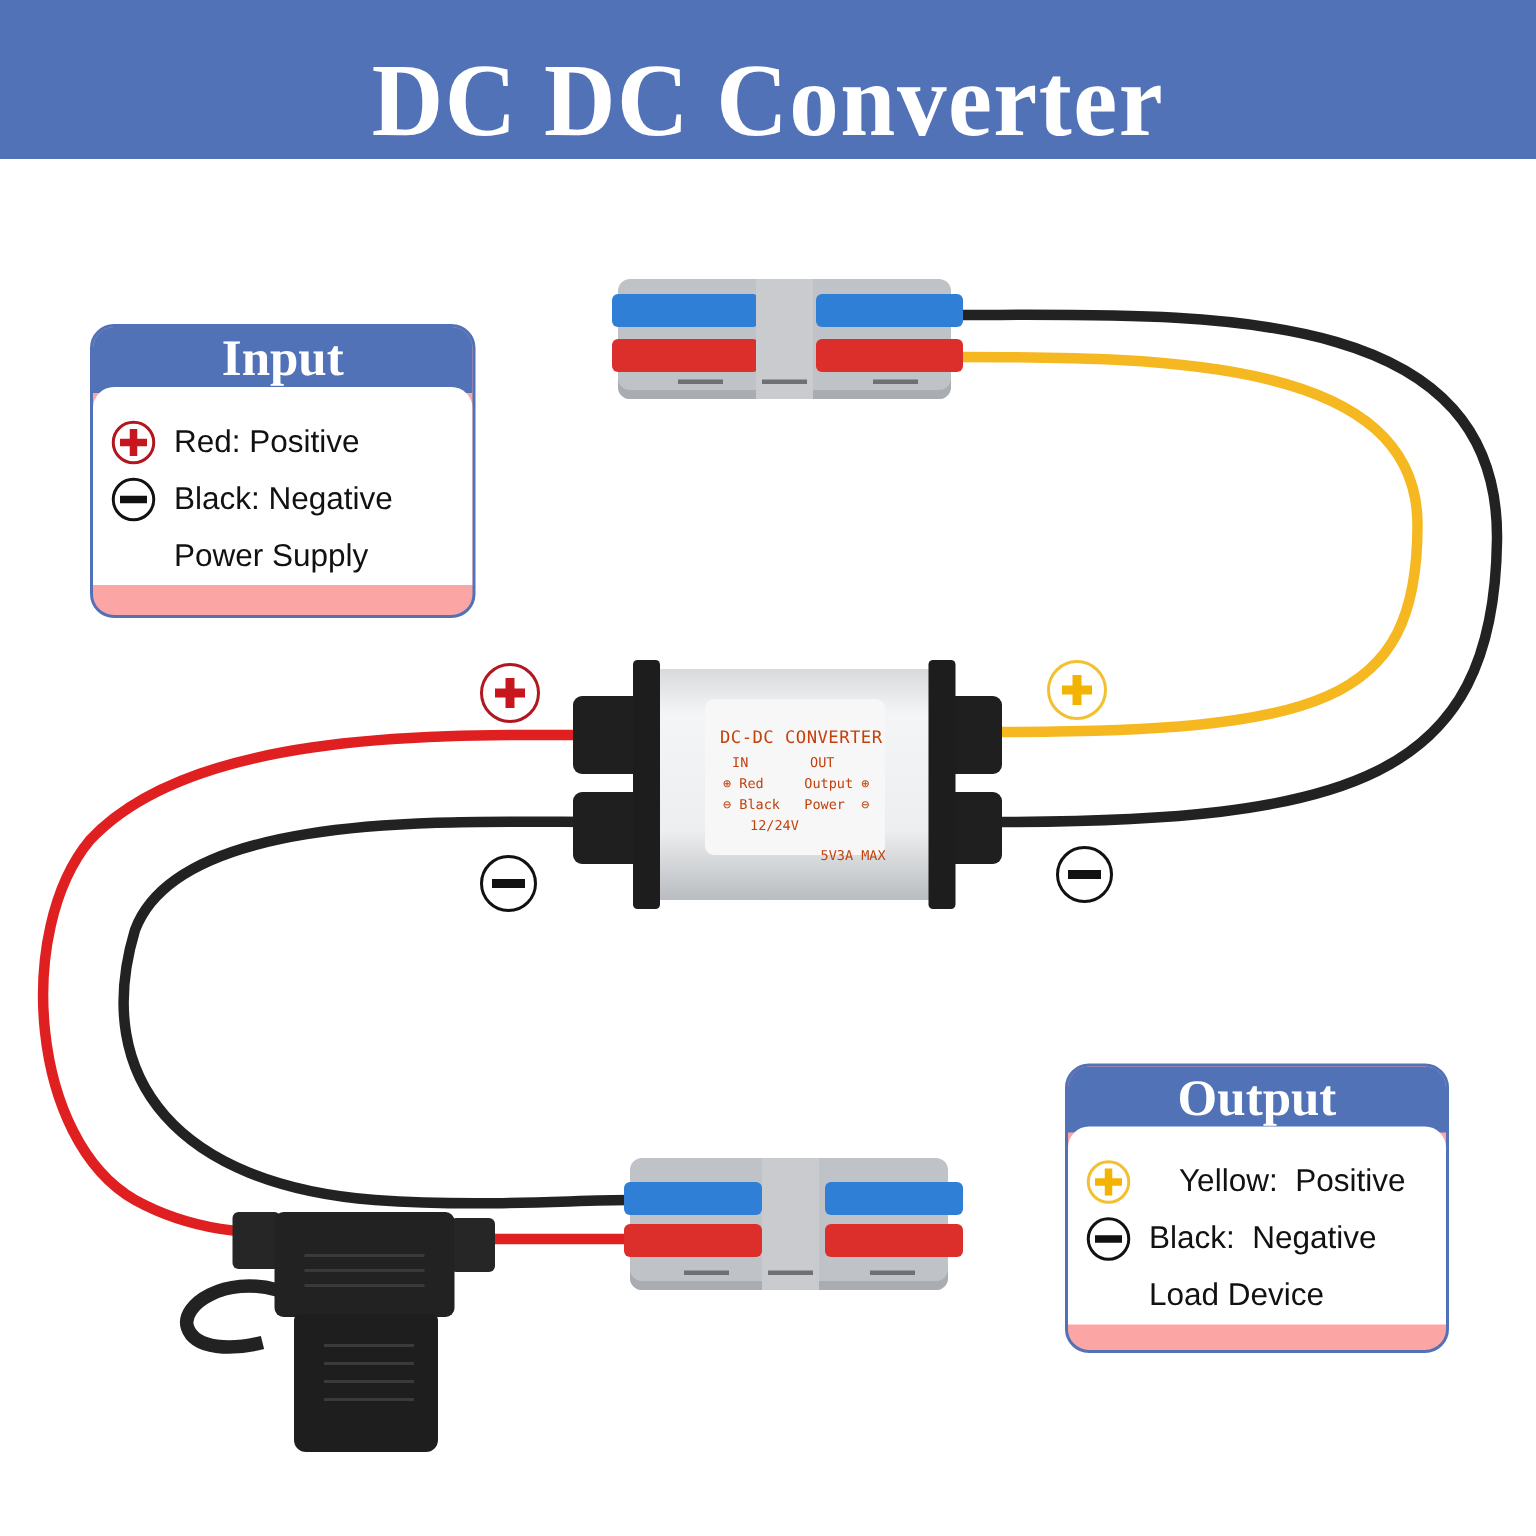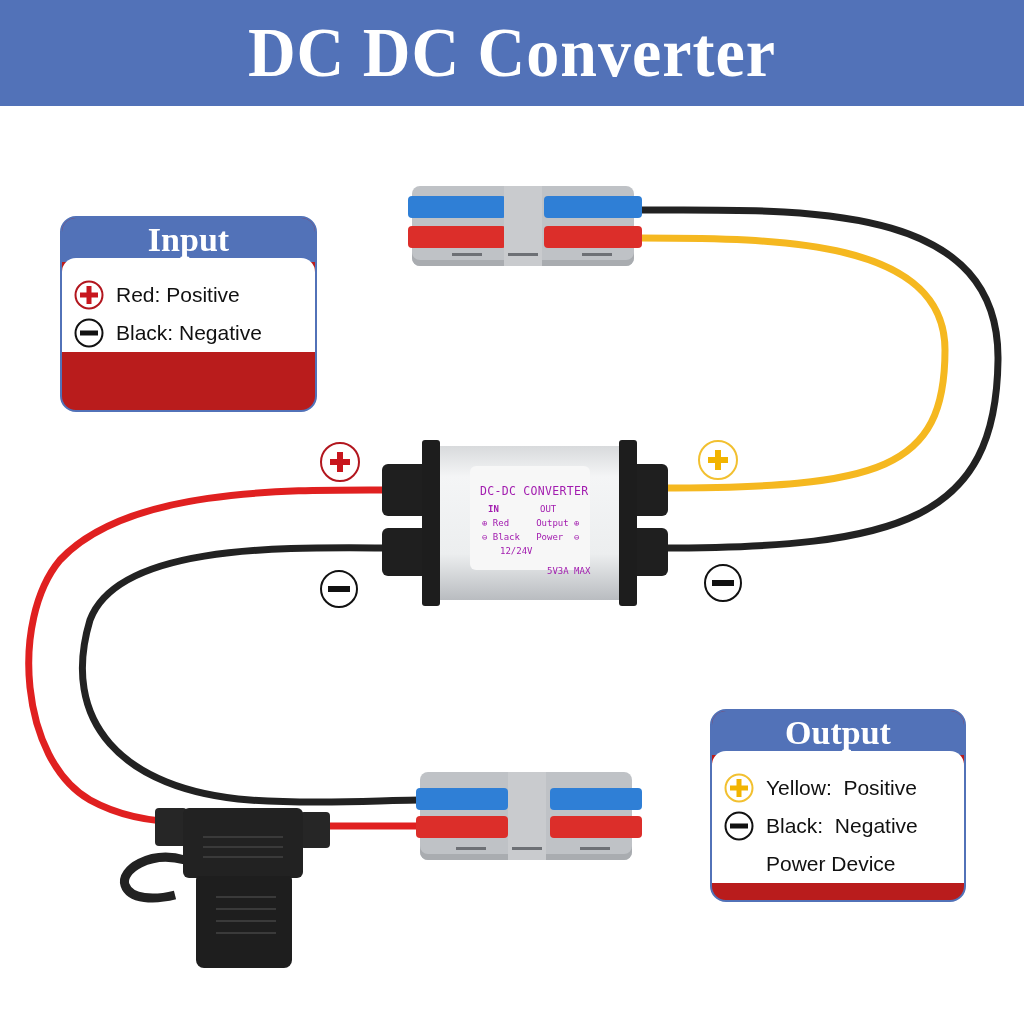--- a/index.html
+++ b/index.html
@@ -1,34 +1,34 @@
 <!DOCTYPE html>
 <html><head>
 <meta charset="utf-8">
 <style>
   html, body { margin: 0; padding: 0; }
   body { width: 1024px; height: 1024px; background: #ffffff; position: relative; overflow: hidden; font-family: "Liberation Sans", sans-serif; }
-  .title-bar { position: absolute; left: 0; top: 0; width: 1024px; height: 106px; background: #5272b8; display: flex; align-items: center; justify-content: center; }
+  .title-bar { position: absolute; left: 0; top: 0; width: 1024px; height: 106px; background: #5272b8; display: flex; align-items: flex-end; justify-content: center; }
   .title-bar h1 { margin: 0; color: #ffffff; font-family: "Liberation Serif", serif; font-weight: bold; font-size: 66px; letter-spacing: 1px; transform: scaleY(1.05); }
   svg.wires { position: absolute; left: 0; top: 0; }
-  .legend { position: absolute; border: 2px solid #5272b8; border-radius: 16px; background: #b91c1c; overflow: hidden; box-sizing: border-box; }
+  .legend { position: absolute; border: 2px solid #5272b8; border-radius: 16px; background: #fca5a5; overflow: hidden; box-sizing: border-box; }
   .legend .lg-head { background: #5272b8; color: #fff; font-family: "Liberation Serif", serif; font-weight: bold; font-size: 34px; text-align: center; height: 44px; line-height: 44px; }
   .legend .lg-body { background: #fff; border-radius: 14px 14px 0 0; margin-top: -4px; padding: 18px 15px 0 12px; }
   .lg-row { display: flex; align-items: center; height: 38px; font-size: 21px; color: #111; }
   .lg-row .ic { width: 30px; height: 30px; margin-right: 12px; flex: none; }
   .lg-row .ic.blank { visibility: hidden; }
   .connector { position: absolute; width: 222px; height: 80px; background: #bfc2c6; border-radius: 8px; box-shadow: inset 0 -6px 0 #a9acb0; }
   .connector .mid { position: absolute; left: 92px; top: 0; width: 38px; height: 80px; background: #c9cbce; }
   .connector .lever { position: absolute; height: 22px; border-radius: 4px; }
   .lever.blue { background: #2f7fd6; }
   .lever.red { background: #dc2e2a; }
   .connector .slot { position: absolute; bottom: 10px; height: 3px; width: 30px; background: #6d7075; }
   .converter { position: absolute; left: 428px; top: 446px; width: 203px; height: 154px; background: linear-gradient(#d8dadc, #f4f5f6 20%, #eceeef 70%, #b9bcc0); border-radius: 4px; }
   .converter .cap { position: absolute; top: -6px; width: 18px; height: 166px; background: #1d1d1d; border-radius: 3px; }
-  .converter .label { position: absolute; left: 42px; top: 20px; width: 120px; height: 104px; background: #f7f7f7; border-radius: 6px; font-family: "DejaVu Sans Mono", monospace; color: #a21caf; }
+  .converter .label { position: absolute; left: 42px; top: 20px; width: 120px; height: 104px; background: #f7f7f7; border-radius: 6px; font-family: "DejaVu Sans Mono", monospace; color: #c2410c; }
   .label .l-title { position: absolute; left: 10px; top: 18px; font-size: 11.5px; letter-spacing: 0.3px; }
   .label .l-row { position: absolute; font-size: 9px; white-space: pre; }
   .gland { position: absolute; background: #1f1f1f; border-radius: 6px; }
   .fuse-top { position: absolute; left: 183px; top: 808px; width: 120px; height: 70px; background: #222; border-radius: 6px; }
   .fuse-ear { position: absolute; background: #262626; border-radius: 4px; }
   .fuse-cap { position: absolute; left: 196px; top: 876px; width: 96px; height: 92px; background: #1e1e1e; border-radius: 4px 4px 8px 8px; }
   .rib { position: absolute; height: 2px; background: #3a3a3a; }
 </style>
 </head>
 <body>
@@ -107,21 +107,21 @@
 <div class="gland" style="left:382px; top:464px; width:50px; height:52px;"></div>
 <div class="gland" style="left:382px; top:528px; width:50px; height:48px;"></div>
 <div class="gland" style="left:628px; top:464px; width:40px; height:52px;"></div>
 <div class="gland" style="left:628px; top:528px; width:40px; height:48px;"></div>
 
 <div class="converter">
   <div class="cap" style="left:-6px;"></div>
   <div class="cap" style="right:-6px;"></div>
   <div class="label">
     <div class="l-title">DC-DC CONVERTER</div>
-    <div class="l-row" style="left:18px; top:38px;font-weight:bold;">IN</div>
+    <div class="l-row" style="left:18px; top:38px;">IN</div>
     <div class="l-row" style="left:70px; top:38px;">OUT</div>
     <div class="l-row" style="left:12px; top:52px;">⊕ Red     Output ⊕</div>
     <div class="l-row" style="left:12px; top:66px;">⊖ Black   Power  ⊖</div>
     <div class="l-row" style="left:14px; top:80px;margin-left:16px;">12/24V</div>
     <div class="l-row" style="left:77px; top:80px;margin-top:20px;">5V3A MAX</div>
   </div>
 </div>
 
 <div class="legend" style="left:60px; top:216px; width:257px; height:196px;">
   <div class="lg-head">Input</div>
@@ -134,39 +134,43 @@
         </svg>
       <span>Red: Positive</span>
     </div>
     <div class="lg-row">
       <svg class="ic" viewBox="0 0 30 30">
           <circle cx="15" cy="15" r="13.5" fill="#fff" stroke="#111" stroke-width="2"></circle>
           <rect x="6" y="12.5" width="18" height="5" fill="#111"></rect>
         </svg>
       <span>Black: Negative</span>
     </div>
+    <div class="lg-row">
+      <span class="ic blank"></span>
+      <span>Power Supply</span>
+    </div>
   </div>
 </div>
 
 <div class="legend" style="left:710px; top:709px; width:256px; height:193px;">
   <div class="lg-head">Output</div>
   <div class="lg-body">
     <div class="lg-row">
       <svg class="ic" viewBox="0 0 30 30">
           <circle cx="15" cy="15" r="13.5" fill="#fff" stroke="#f2c030" stroke-width="2"></circle>
           <rect x="6" y="12.5" width="18" height="5" fill="#f2b400"></rect>
           <rect x="12.5" y="6" width="5" height="18" fill="#f2b400"></rect>
         </svg>
-      <span style="white-space:pre;">Yellow:  Positive</span>
+      <span style="white-space:pre;margin-left:20px;">Yellow:  Positive</span>
     </div>
     <div class="lg-row">
       <svg class="ic" viewBox="0 0 30 30">
           <circle cx="15" cy="15" r="13.5" fill="#fff" stroke="#111" stroke-width="2"></circle>
           <rect x="6" y="12.5" width="18" height="5" fill="#111"></rect>
         </svg>
       <span style="white-space:pre;">Black:  Negative</span>
     </div>
     <div class="lg-row">
       <span class="ic blank"></span>
-      <span>Power Device</span>
+      <span>Load Device</span>
     </div>
   </div>
 </div>
 
 </body></html>

